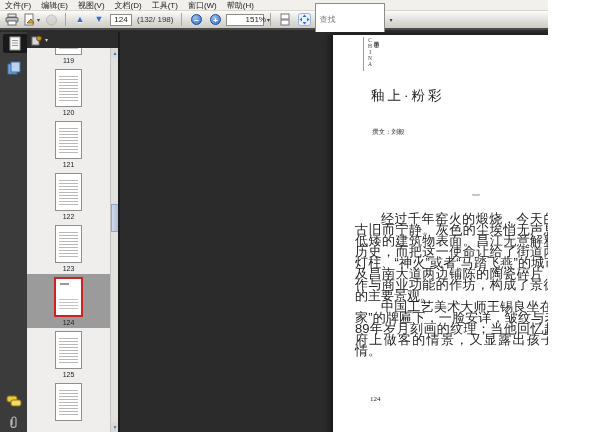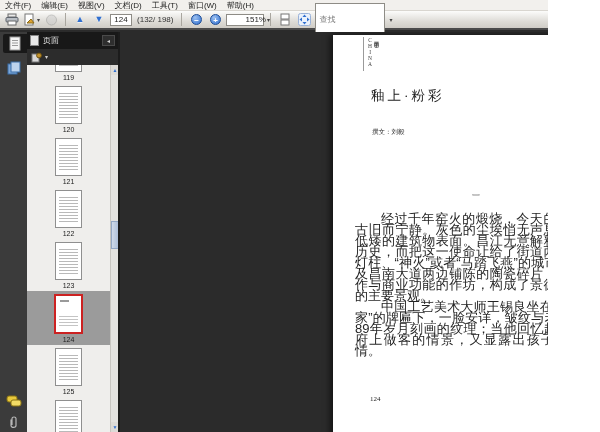--- a/index.html
+++ b/index.html
@@ -222,29 +222,20 @@
       <div class="nav-icon" style="top:380px;">
         <span>
           <svg width="12" height="15">
               <path d="M4 11 V4.5 C4 2.5 8 2.5 8 4.5 V11.5 C8 14 3 14 3 11.5 V5.5" fill="none" stroke="#b9b9b9" stroke-width="1.2"></path>
             </svg>
         </span>
       </div>
     </div>
 
     <div class="panel">
-      <div class="panel-header">
-        <span>
-          <svg width="9" height="11">
-              <rect x="0.5" y="0.5" width="8" height="10" fill="#e8e8e8" stroke="#888"></rect>
-            </svg>
-        </span>
-        <span class="panel-title">页面</span>
-        <span class="panel-menu-btn">◂</span>
-      </div>
       <div class="panel-subbar">
         <span style="display:flex;align-items:center;gap:2px;">
           <svg width="11" height="11">
               <rect x="1" y="2" width="7" height="8" fill="#d8d8d8" stroke="#777"></rect>
               <circle cx="8" cy="3.5" r="2.4" fill="#c2922e" stroke="#6e5210"></circle>
             </svg>
           <span class="caret" style="color:#cfcfcf;">▾</span>
         </span>
       </div>
       <div class="thumb-area">

